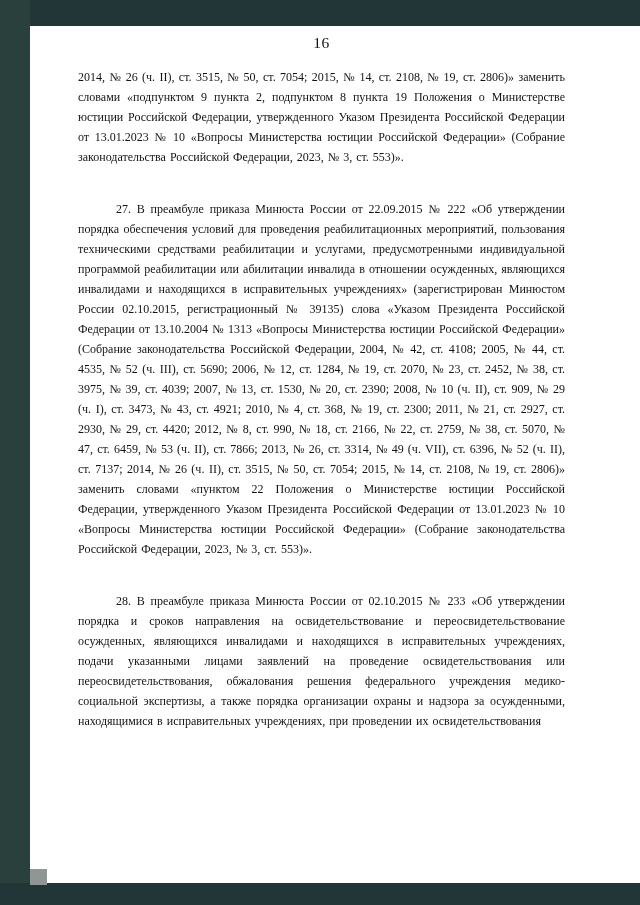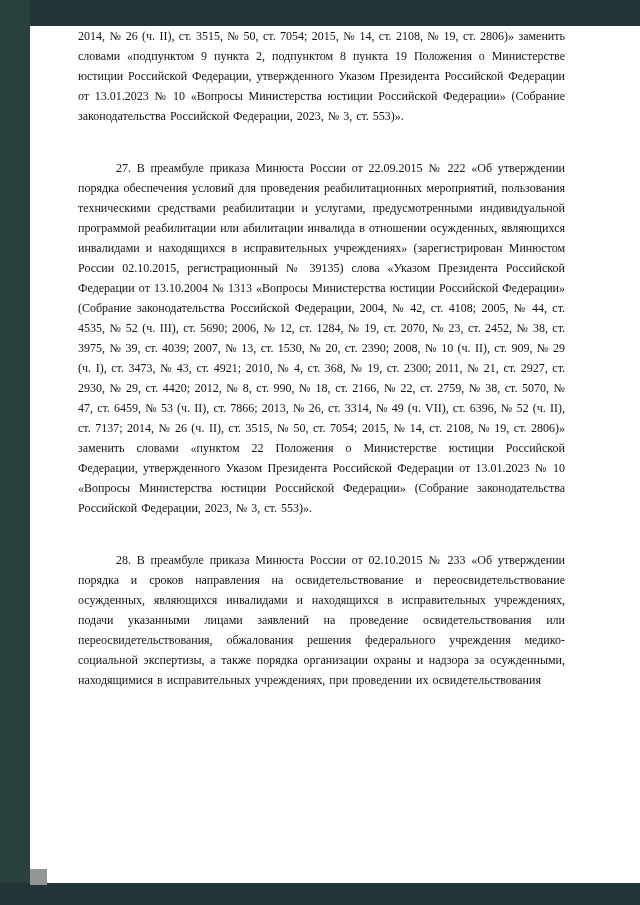--- a/index.html
+++ b/index.html
@@ -49,20 +49,21 @@
 </head>
 <body>
 
 <div class="screen">
   <div class="bar bar-top"></div>
   <div class="bar bar-left"></div>
   <div class="bar bar-bottom"></div>
   <div class="artifact"></div>
 
   <div class="content">
+    <div class="page-number">16</div>
 
     <p class="para">2014, № 26 (ч. II), ст. 3515, № 50, ст. 7054; 2015, № 14, ст. 2108, № 19, ст. 2806)» заменить словами «подпунктом 9 пункта 2, подпунктом 8 пункта 19 Положения о Министерстве юстиции Российской Федерации, утвержденного Указом Президента Российской Федерации от 13.01.2023 № 10 «Вопросы Министерства юстиции Российской Федерации» (Собрание законодательства Российской Федерации, 2023, № 3, ст. 553)».</p>
 
     <p class="para indent">27. В преамбуле приказа Минюста России от 22.09.2015 № 222 «Об утверждении порядка обеспечения условий для проведения реабилитационных мероприятий, пользования техническими средствами реабилитации и услугами, предусмотренными индивидуальной программой реабилитации или абилитации инвалида в отношении осужденных, являющихся инвалидами и находящихся в исправительных учреждениях» (зарегистрирован Минюстом России 02.10.2015, регистрационный № 39135) слова «Указом Президента Российской Федерации от 13.10.2004 № 1313 «Вопросы Министерства юстиции Российской Федерации» (Собрание законодательства Российской Федерации, 2004, № 42, ст. 4108; 2005, № 44, ст. 4535, № 52 (ч. III), ст. 5690; 2006, № 12, ст. 1284, № 19, ст. 2070, № 23, ст. 2452, № 38, ст. 3975, № 39, ст. 4039; 2007, № 13, ст. 1530, № 20, ст. 2390; 2008, № 10 (ч. II), ст. 909, № 29 (ч. I), ст. 3473, № 43, ст. 4921; 2010, № 4, ст. 368, № 19, ст. 2300; 2011, № 21, ст. 2927, ст. 2930, № 29, ст. 4420; 2012, № 8, ст. 990, № 18, ст. 2166, № 22, ст. 2759, № 38, ст. 5070, № 47, ст. 6459, № 53 (ч. II), ст. 7866; 2013, № 26, ст. 3314, № 49 (ч. VII), ст. 6396, № 52 (ч. II), ст. 7137; 2014, № 26 (ч. II), ст. 3515, № 50, ст. 7054; 2015, № 14, ст. 2108, № 19, ст. 2806)» заменить словами «пунктом 22 Положения о Министерстве юстиции Российской Федерации, утвержденного Указом Президента Российской Федерации от 13.01.2023 № 10 «Вопросы Министерства юстиции Российской Федерации» (Собрание законодательства Российской Федерации, 2023, № 3, ст. 553)».</p>
 
     <p class="para indent">28. В преамбуле приказа Минюста России от 02.10.2015 № 233 «Об утверждении порядка и сроков направления на освидетельствование и переосвидетельствование осужденных, являющихся инвалидами и находящихся в исправительных учреждениях, подачи указанными лицами заявлений на проведение освидетельствования или переосвидетельствования, обжалования решения федерального учреждения медико-социальной экспертизы, а также порядка организации охраны и надзора за осужденными, находящимися в исправительных учреждениях, при проведении их освидетельствования</p>
   </div>
 </div>
 
 </body></html>

